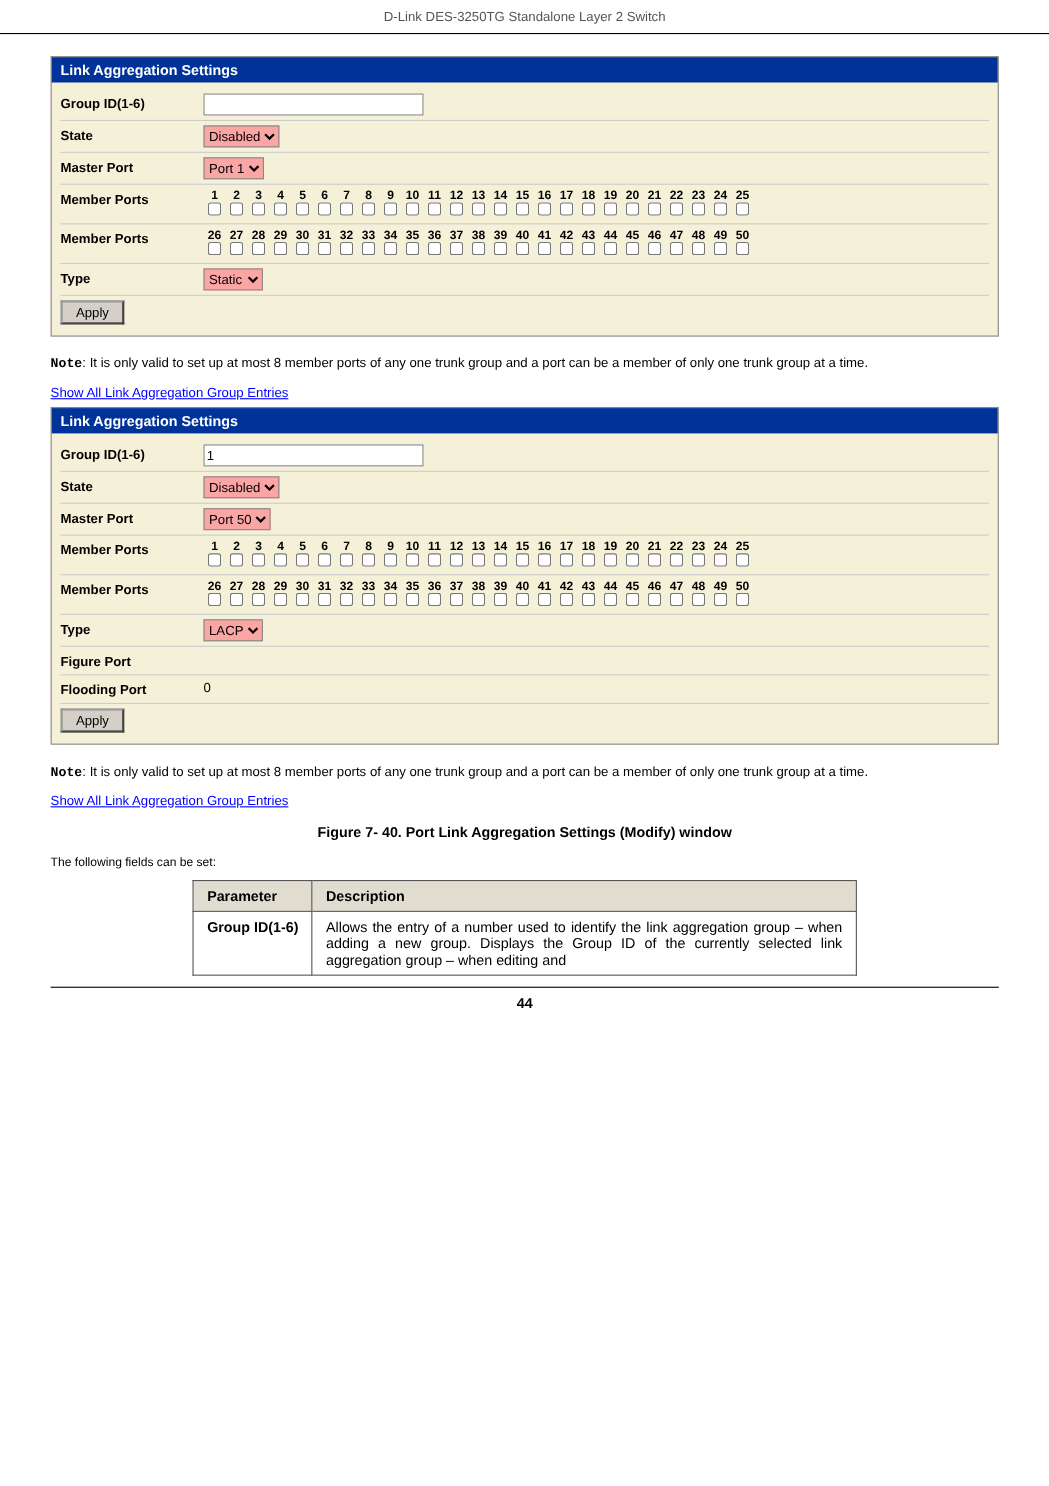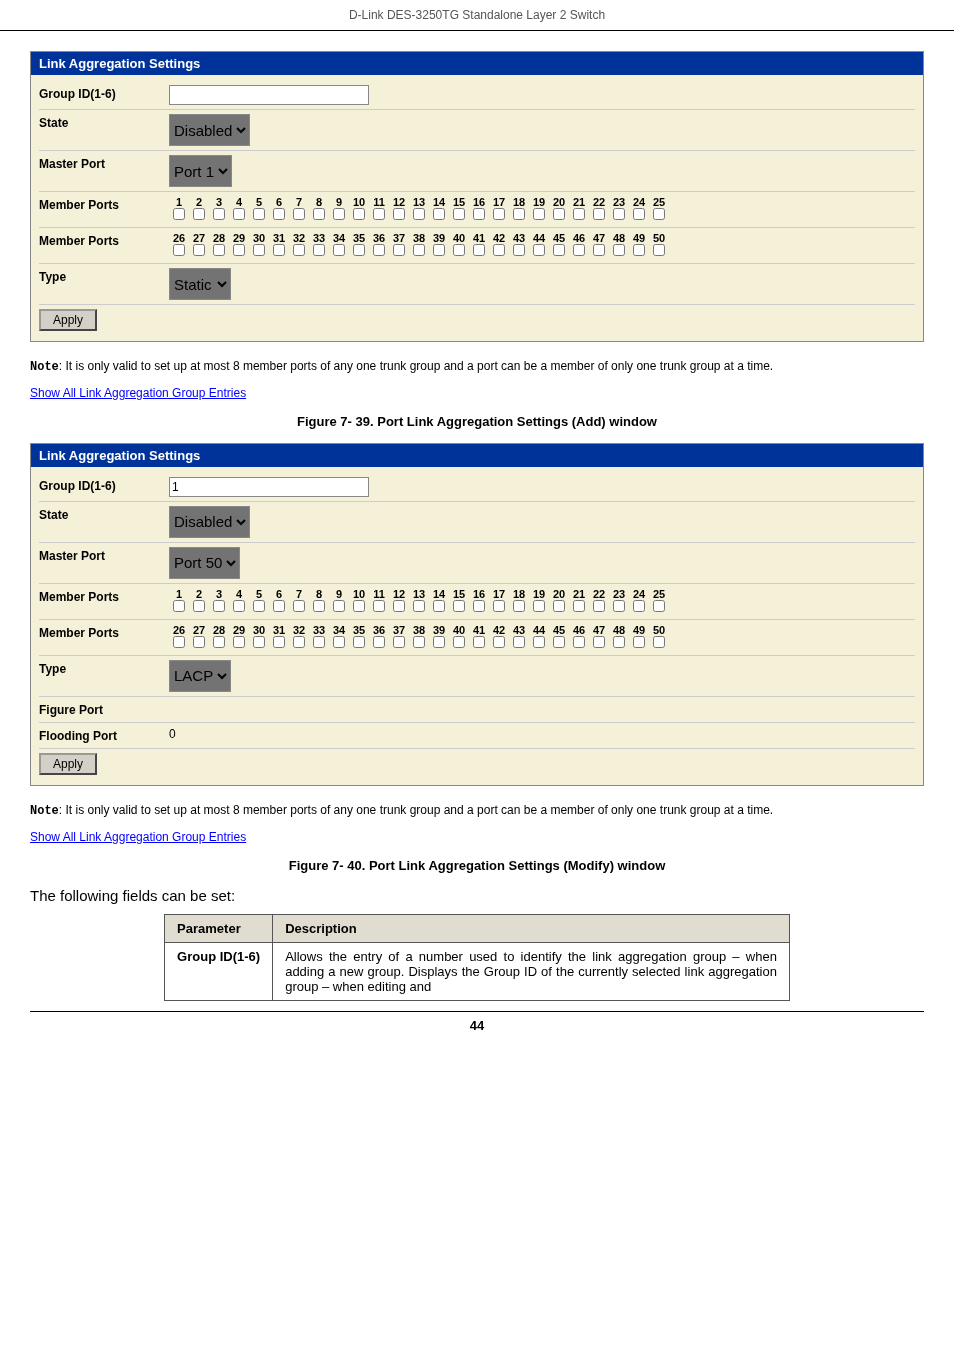--- a/index.html
+++ b/index.html
@@ -13,21 +13,21 @@
     }
     .page-header {
       text-align: center;
       font-size: 12px;
       color: #555;
       padding: 8px 0;
       border-bottom: 1px solid #000;
       margin-bottom: 10px;
     }
     .page-content {
-      padding: 10px 30px;
+      padding: 10px 46px;
     }
     .panel {
       border: 1px solid #888;
       background: #f5f0d8;
       margin-bottom: 16px;
       padding: 0;
     }
     .panel-title {
       background: #003399;
       color: #fff;
@@ -60,23 +60,23 @@
       font-size: 12px;
     }
     .form-input {
       border: 1px solid #888;
       height: 20px;
       font-size: 12px;
       padding: 0 2px;
     }
     .form-select {
       border: 1px solid #888;
-      height: 32px;
-      font-size: 15px;
-      background: #737373;
+      height: 20px;
+      font-size: 12px;
+      background: #fca5a5;
     }
     .port-num {
       font-size: 11px;
       width: 20px;
       text-align: center;
       font-weight: bold;
     }
     .port-check {
       width: 20px;
       text-align: center;
@@ -150,21 +150,21 @@
       padding: 6px 12px;
       vertical-align: top;
       text-align: justify;
     }
     .bottom-table td:first-child {
       text-align: center;
       font-weight: bold;
       white-space: nowrap;
     }
     .intro-text {
-      font-size: 15px;
+      font-size: 11px;
       margin: 12px 0 10px 0;
     }
     .page-num {
       text-align: center;
       font-size: 13px;
       font-weight: bold;
       border-top: 1px solid #000;
       padding-top: 6px;
       margin-top: 10px;
     }
@@ -352,21 +352,20 @@
     </div>
   </div>
 
   
   <div class="note-text">
     <b>Note</b>: It is only valid to set up at most 8 member ports of any one trunk group and a port can be a member of only one trunk group at a time.
   </div>
   <a class="show-link">Show All Link Aggregation Group Entries</a>
 
   
-  <div class="figure-caption">Figure 7- 39.  Port Link Aggregation Settings (Add) window</div>
 
   
   <div class="panel">
     <div class="panel-title">Link Aggregation Settings</div>
     <div class="panel-body">
 
       <div class="form-row">
         <div class="form-label">Group ID(1-6)</div>
         <div class="form-value">
           <input type="text" class="form-input group-id-input" value="1" style="">

